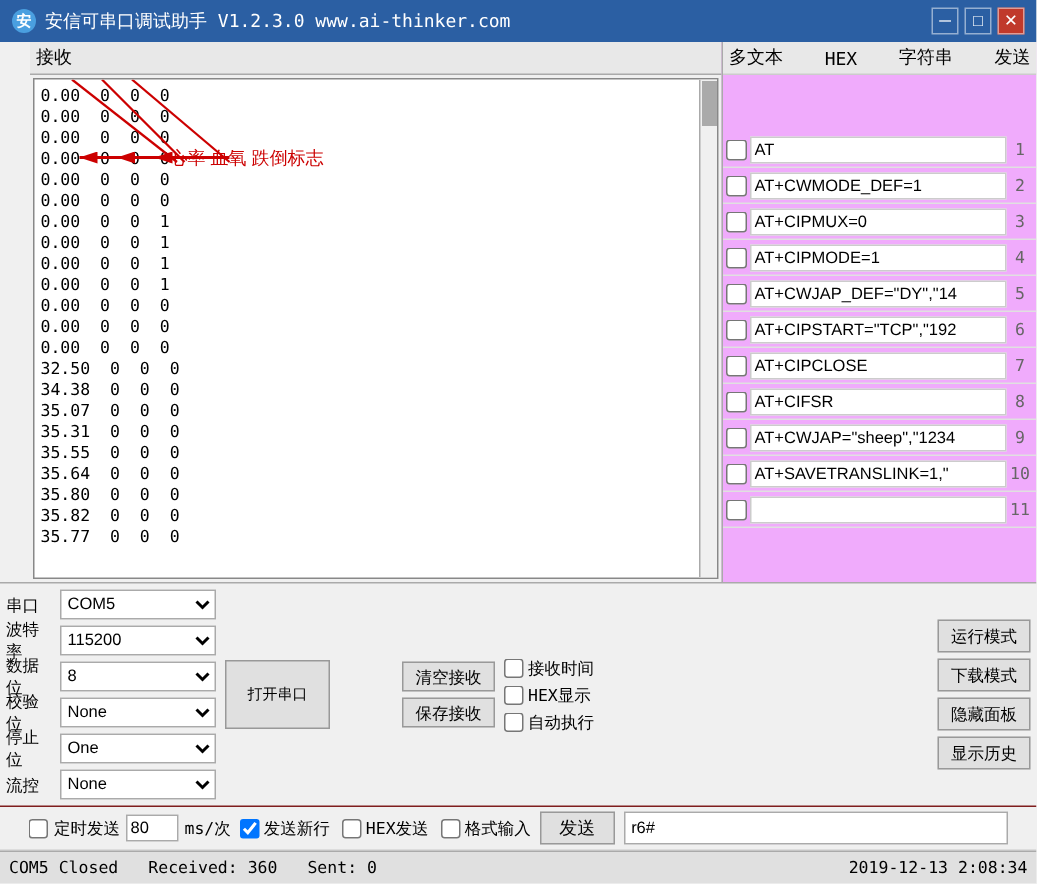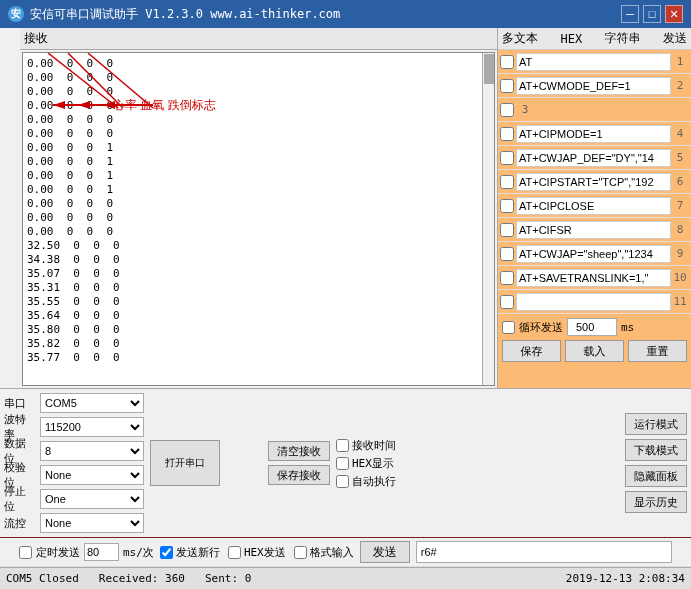--- a/index.html
+++ b/index.html
@@ -126,25 +126,26 @@
     }
     .terminal-scrollbar-thumb {
       width: 10px;
       height: 30px;
       background: #aaa;
       margin: 1px;
     }
 
     
     .right-panel {
-      width: 194px;
+      width: 210px;
       border-left: 1px solid #aaa;
-      background: #fdba74;
-      display: flex;
-      flex-direction: column;
+      background: #f0abfc;
+      display: flex;
+      flex-direction: column;
+      gap: 38px;
     }
     .right-header {
       display: flex;
       justify-content: space-between;
       padding: 2px 4px;
       font-size: 12px;
       border-bottom: 1px solid #ccc;
       background: #e8e8e8;
       height: 22px;
       align-items: center;
@@ -477,20 +478,21 @@
             <input type="text" class="cmd-text" value="AT" style="">
             <span class="cmd-num">1</span>
           </div>
           <div class="cmd-row">
             <input type="checkbox" style="">
             <input type="text" class="cmd-text" value="AT+CWMODE_DEF=1" style="">
             <span class="cmd-num">2</span>
           </div>
           <div class="cmd-row">
             <input type="checkbox" style="">
+            <input type="text" class="cmd-text" value="AT+CIPMUX=0" style="">
             <span class="cmd-num">3</span>
           </div>
           <div class="cmd-row">
             <input type="checkbox" style="">
             <input type="text" class="cmd-text" value="AT+CIPMODE=1" style="">
             <span class="cmd-num">4</span>
           </div>
           <div class="cmd-row">
             <input type="checkbox" style="">
             <input type="text" class="cmd-text" value="AT+CWJAP_DEF=&quot;DY&quot;,&quot;14" style="">

